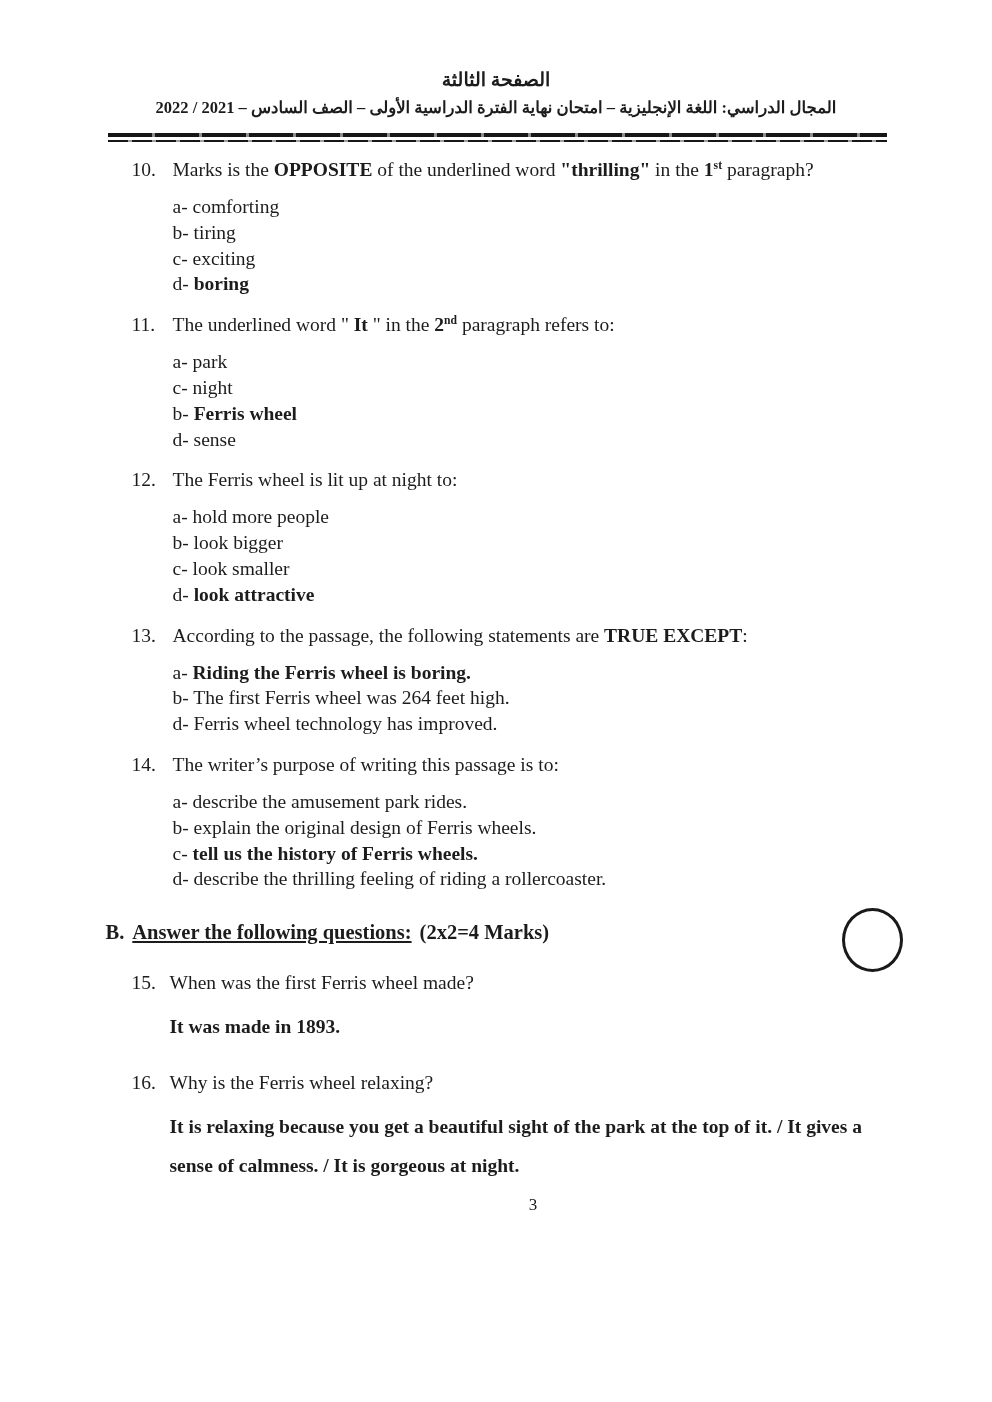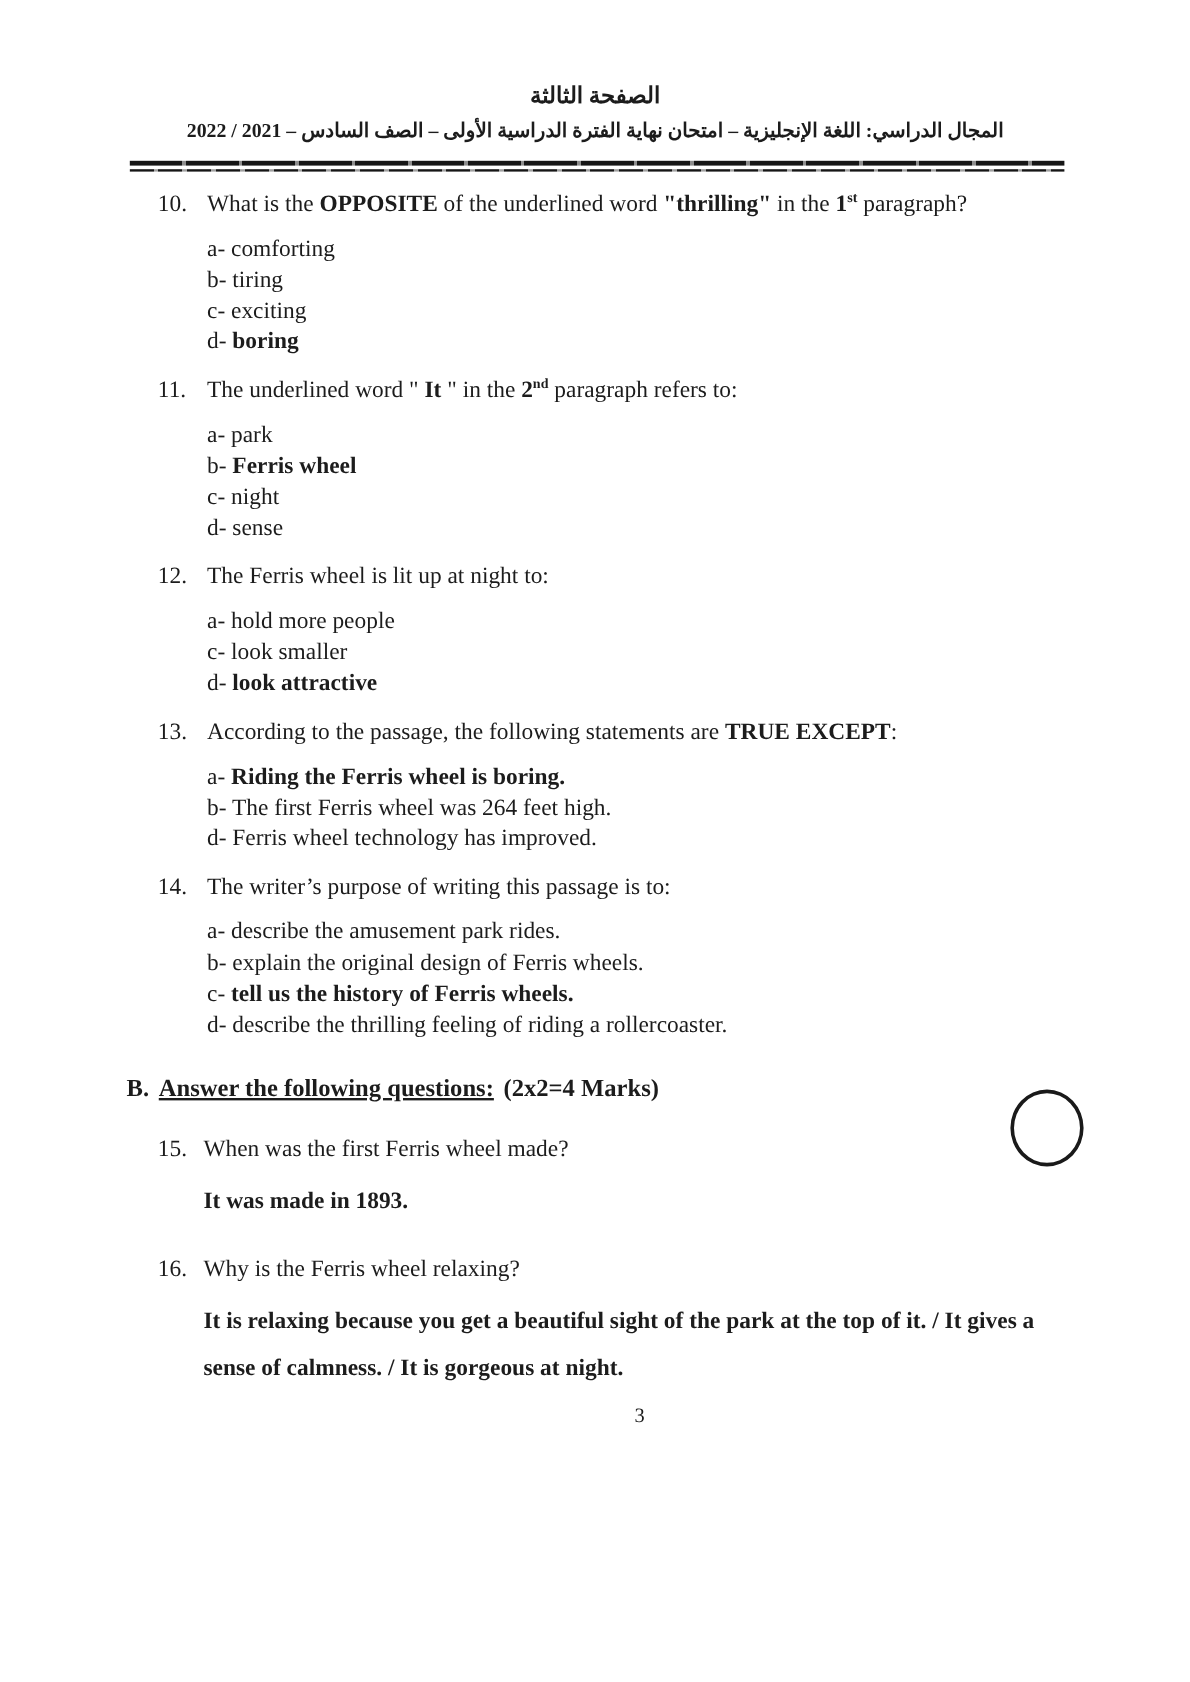--- a/index.html
+++ b/index.html
@@ -91,50 +91,51 @@
   <div class="sep">
     <div class="sep-l1"></div>
     <div class="sep-l2"></div>
   </div>
 
   <div class="content">
 
     <div class="q">
       <div class="q-head">
         <span class="q-num">10.</span>
-        <span class="q-prompt"><span>What is the </span><span class="b">OPPOSITE</span><span> of the underlined word </span><span class="b">"thrilling"</span><span> in the </span><span class="b">1</span><sup class="b">st</sup><span>  paragraph?</span></span>
+        <span class="q-prompt"><span>Marks is the </span><span class="b">OPPOSITE</span><span> of the underlined word </span><span class="b">"thrilling"</span><span> in the </span><span class="b">1</span><sup class="b">st</sup><span>  paragraph?</span></span>
       </div>
       <div class="q-options">
         <div><span>a- comforting</span></div>
         <div><span>b- tiring</span></div>
         <div><span>c- exciting</span></div>
         <div><span>d- </span><span class="b">boring</span></div>
       </div>
     </div>
 
     <div class="q">
       <div class="q-head">
         <span class="q-num">11.</span>
         <span class="q-prompt"><span>The underlined word " </span><span class="b">It</span><span> " in the </span><span class="b">2</span><sup class="b">nd</sup><span> paragraph refers to:</span></span>
       </div>
       <div class="q-options">
         <div><span>a- park</span></div>
+        <div><span>c- night</span></div>
         <div><span>b- </span><span class="b">Ferris wheel</span></div>
-        <div><span>c- night</span></div>
         <div><span>d- sense</span></div>
       </div>
     </div>
 
     <div class="q">
       <div class="q-head">
         <span class="q-num">12.</span>
         <span class="q-prompt"><span>The Ferris wheel is lit up at night to:</span></span>
       </div>
       <div class="q-options">
         <div><span>a- hold more people</span></div>
+        <div><span>b- look bigger</span></div>
         <div><span>c- look smaller</span></div>
         <div><span>d- </span><span class="b">look attractive</span></div>
       </div>
     </div>
 
     <div class="q">
       <div class="q-head">
         <span class="q-num">13.</span>
         <span class="q-prompt"><span>According to the passage, the following statements are </span><span class="b">TRUE EXCEPT</span><span>:</span></span>
       </div>

